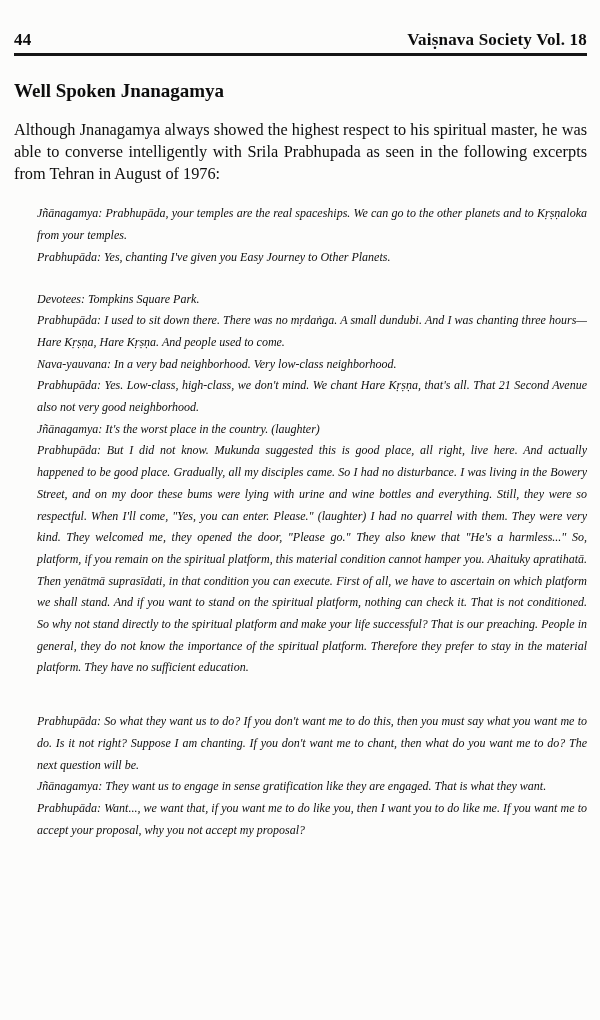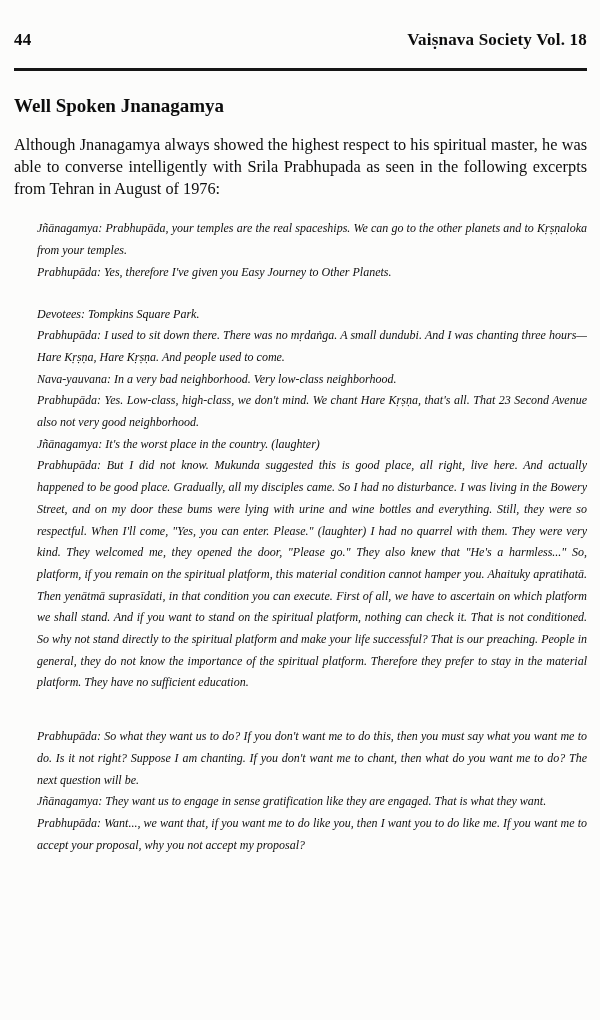--- a/index.html
+++ b/index.html
@@ -16,21 +16,21 @@
     overflow: hidden;
   }
   .running-head {
     display: flex;
     justify-content: space-between;
     align-items: baseline;
     font-weight: bold;
     font-size: 17px;
     letter-spacing: 0.2px;
     border-bottom: 3px solid #161616;
-    padding-bottom: 18px;
+    padding-bottom: 3px;
   }
   .section-heading {
     margin: 24px 0 0 0;
     font-size: 19px;
     font-weight: bold;
   }
   .intro {
     margin: 17px 0 0 0;
     font-size: 16.3px;
     line-height: 21.8px;
@@ -59,28 +59,28 @@
   </div>
 
   <h1 class="section-heading">Well Spoken Jnanagamya</h1>
 
   <p class="intro">Although Jnanagamya always showed the highest respect to his spiritual master, he was able to converse intelligently with Srila Prabhupada as seen in the following excerpts from Tehran in August of 1976:</p>
 
   <div class="quotes">
 
     <div class="qgroup">
       <p>Jñānagamya: Prabhupāda, your temples are the real spaceships. We can go to the other planets and to Kṛṣṇaloka from your temples.</p>
-      <p>Prabhupāda: Yes, therefore I've given you Easy Journey to Other Planets.</p>
+      <p>Prabhupāda: Yes, chanting I've given you Easy Journey to Other Planets.</p>
     </div>
 
     <div class="qgroup gap">
       <p>Devotees: Tompkins Square Park.</p>
       <p>Prabhupāda: I used to sit down there. There was no mṛdaṅga. A small dundubi. And I was chanting three hours—Hare Kṛṣṇa, Hare Kṛṣṇa. And people used to come.</p>
       <p>Nava-yauvana: In a very bad neighborhood. Very low-class neighborhood.</p>
-      <p>Prabhupāda: Yes. Low-class, high-class, we don't mind. We chant Hare Kṛṣṇa, that's all. That 23 Second Avenue also not very good neighborhood.</p>
+      <p>Prabhupāda: Yes. Low-class, high-class, we don't mind. We chant Hare Kṛṣṇa, that's all. That 21 Second Avenue also not very good neighborhood.</p>
       <p>Jñānagamya: It's the worst place in the country. (laughter)</p>
       <p>Prabhupāda: But I did not know. Mukunda suggested this is good place, all right, live here. And actually happened to be good place. Gradually, all my disciples came. So I had no disturbance. I was living in the Bowery Street, and on my door these bums were lying with urine and wine bottles and everything. Still, they were so respectful. When I'll come, "Yes, you can enter. Please." (laughter) I had no quarrel with them. They were very kind. They welcomed me, they opened the door, "Please go." They also knew that "He's a harmless..." So, platform, if you remain on the spiritual platform, this material condition cannot hamper you. Ahaituky apratihatā. Then yenātmā suprasīdati, in that condition you can execute. First of all, we have to ascertain on which platform we shall stand. And if you want to stand on the spiritual platform, nothing can check it. That is not conditioned. So why not stand directly to the spiritual platform and make your life successful? That is our preaching. People in general, they do not know the importance of the spiritual platform. Therefore they prefer to stay in the material platform. They have no sufficient education.</p>
     </div>
 
     <div class="qgroup big-gap">
       <p>Prabhupāda: So what they want us to do? If you don't want me to do this, then you must say what you want me to do. Is it not right? Suppose I am chanting. If you don't want me to chant, then what do you want me to do? The next question will be.</p>
       <p>Jñānagamya: They want us to engage in sense gratification like they are engaged. That is what they want.</p>
       <p>Prabhupāda: Want..., we want that, if you want me to do like you, then I want you to do like me. If you want me to accept your proposal, why you not accept my proposal?</p>
     </div>
 

